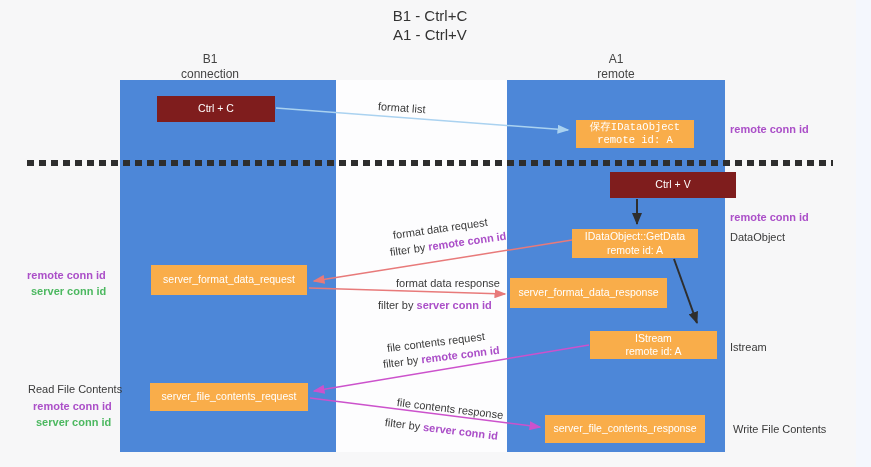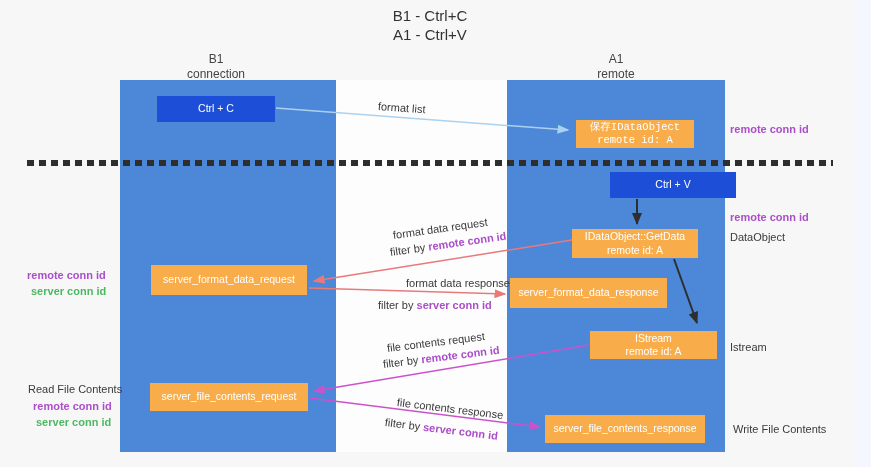--- a/index.html
+++ b/index.html
@@ -4,27 +4,27 @@
 <style>
   html,body{margin:0;padding:0;background:#f7f7f8;font-family:"Liberation Sans",sans-serif;}
   .canvas{position:relative;width:871px;height:467px;background:#f7f7f8;overflow:hidden;}
   .right-strip{position:absolute;left:856px;top:0;width:15px;height:467px;background:#f4f7fd;}
   .gap-panel{position:absolute;left:336px;top:80px;width:171px;height:372px;background:#fdfdfe;}
   .lane{position:absolute;top:80px;height:372px;background:#4d87d8;}
   .lane.b1{left:120px;width:216px;}
   .lane.a1{left:507px;width:218px;}
   .title{position:absolute;left:315px;top:6px;width:230px;text-align:center;font-size:15px;color:#333;line-height:1.28;}
   .lane-header{position:absolute;top:52px;width:160px;text-align:center;font-size:12px;color:#444;line-height:1.25;}
-  .lane-header.b1{left:136px;}
+  .lane-header.b1{left:130px;}
   .lane-header.a1{left:536px;}
   .dashed-line{position:absolute;left:27px;top:160px;width:806px;height:6px;
     background:repeating-linear-gradient(90deg,#2e2e2e 0 7px,transparent 7px 12px);}
   .box{position:absolute;display:flex;flex-direction:column;align-items:center;justify-content:center;
     color:#fff;font-size:10.5px;text-align:center;line-height:1.25;z-index:10;}
-  .box.green{background:#1d4ed8;}
+  .box.green{background:#7f1d1d;}
   .box.orange{background:#f9ad4a;}
   .arrows{position:absolute;left:0;top:0;width:871px;height:467px;z-index:5;}
   .mid-label{position:absolute;font-size:11px;color:#3a3a3a;white-space:nowrap;z-index:15;transform-origin:left center;}
   .hl-purple{color:#ab4fc8;font-weight:bold;}
   .side-label{position:absolute;font-size:11px;white-space:nowrap;z-index:15;color:#3a3a3a;}
   .side-label.purple{color:#ab4fc8;font-weight:bold;}
   .side-label.green{color:#4cb860;font-weight:bold;}
   .rot-neg8{transform:rotate(-8deg);}
   .rot-neg7{transform:rotate(-7deg);}
   .rot-pos7{transform:rotate(7deg);}
@@ -120,21 +120,21 @@
     <div>server_file_contents_response</div>
   </div>
 
   <div class="mid-label rot-pos4" style="left:378px;top:100px;">format list</div>
 
   <div class="mid-label rot-neg8" style="left:393px;top:229px;">format data request</div>
   <div class="mid-label rot-neg8" style="left:390px;top:246px;">
     <span>filter by </span><span class="hl-purple">remote conn id</span>
   </div>
 
-  <div class="mid-label" style="left:406px;top:277px;">format data response</div>
+  <div class="mid-label" style="left:396px;top:277px;">format data response</div>
   <div class="mid-label" style="left:378px;top:299px;">
     <span>filter by </span><span class="hl-purple">server conn id</span>
   </div>
 
   <div class="mid-label rot-neg7" style="left:387px;top:342px;">file contents request</div>
   <div class="mid-label rot-neg7" style="left:383px;top:358px;">
     <span>filter by </span><span class="hl-purple">remote conn id</span>
   </div>
 
   <div class="mid-label rot-pos7" style="left:397px;top:396px;">file contents response</div>

